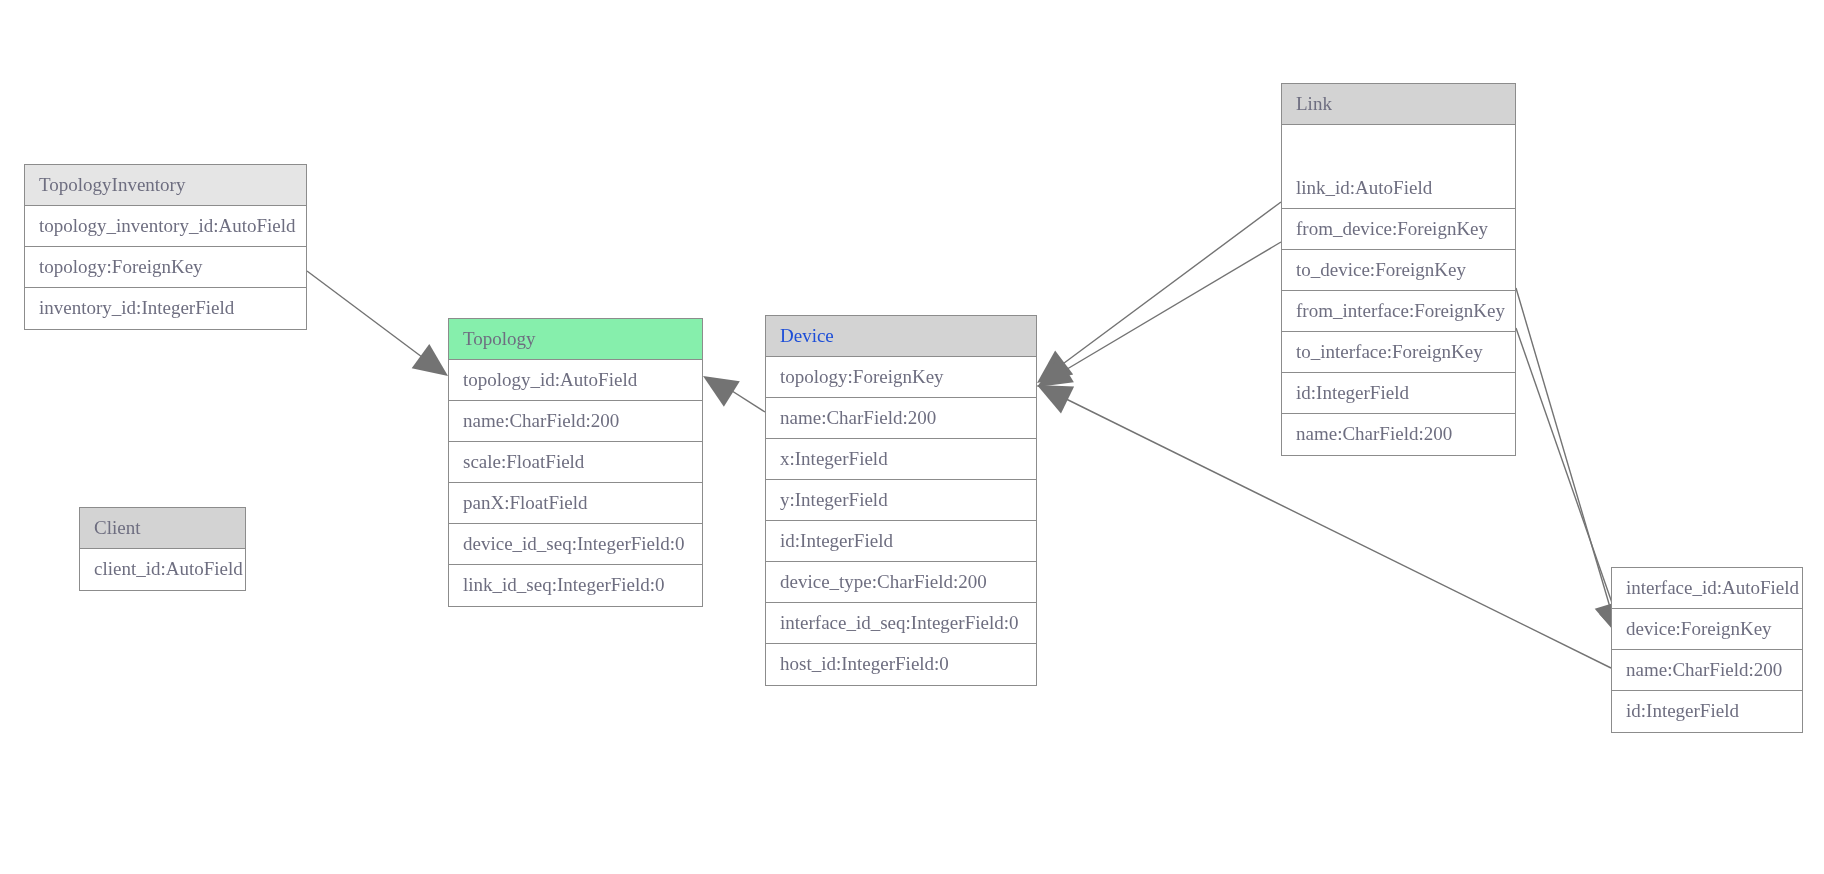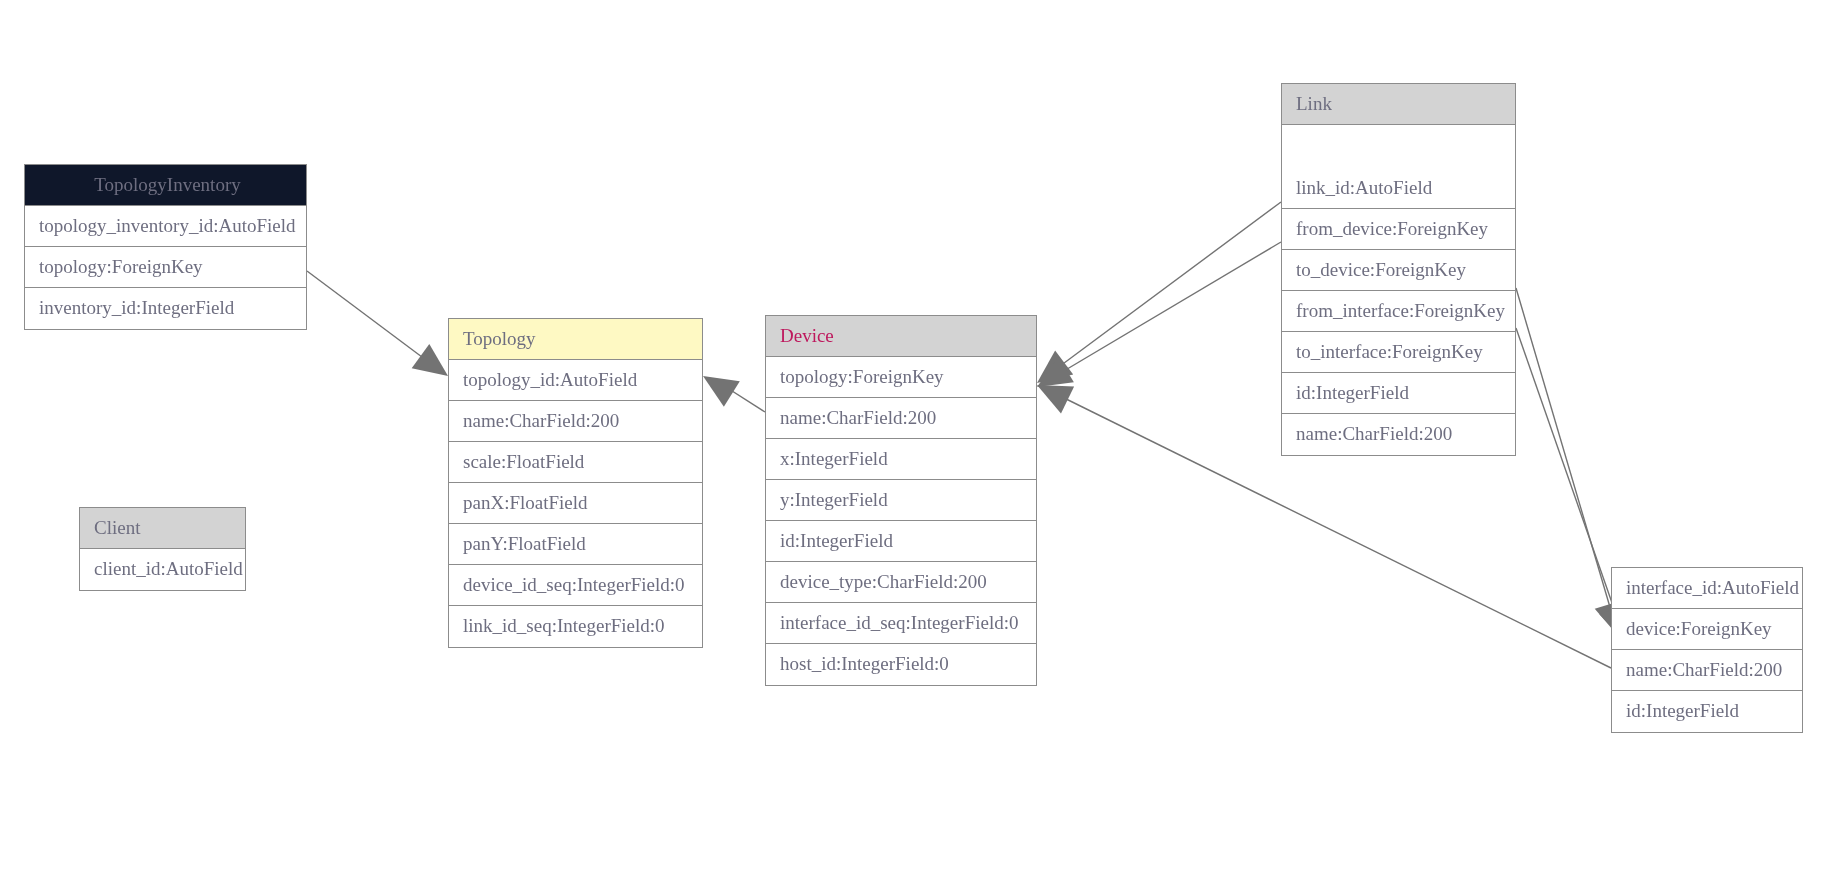--- a/index.html
+++ b/index.html
@@ -78,47 +78,46 @@
       <path d="M 1516 288 L 1612 614" fill="none" stroke="#737373" stroke-width="1.4"></path>
       <polygon points="0,0 -34,-15 -34,15" fill="#737373" transform="translate(1619,637) rotate(73)"></polygon>
       <path d="M 1516 328 L 1618 620" fill="none" stroke="#737373" stroke-width="1.4"></path>
       <polygon points="0,0 -34,-15 -34,15" fill="#737373" transform="translate(1625,641) rotate(70)"></polygon>
       <path d="M 1611 668 L 1052 392" fill="none" stroke="#737373" stroke-width="1.4"></path>
       <polygon points="0,0 -34,-15 -34,15" fill="#737373" transform="translate(1037,385) rotate(206)"></polygon>
     </svg>
 
   <div id="entity-layer">
       <div class="entity" style="left: 24px; top: 164px; width: 283px; border-color: rgb(140, 140, 140);">
-        <div class="entity-header" style="background: #0f172a; color: rgb(110, 110, 128); border-bottom-color: rgb(140, 140, 140); text-align: center;">TopologyInventory</div>
+        <div class="entity-header" style="background: #e5e5e5; color: rgb(110, 110, 128); border-bottom-color: rgb(140, 140, 140);">TopologyInventory</div>
         <div class="entity-rows">
           <div class="entity-row" style="color: rgb(110, 110, 128); border-bottom-color: rgb(140, 140, 140);">topology_inventory_id:AutoField</div>
           <div class="entity-row" style="color: rgb(110, 110, 128); border-bottom-color: rgb(140, 140, 140);">topology:ForeignKey</div>
           <div class="entity-row" style="color: rgb(110, 110, 128); border-bottom-color: rgb(140, 140, 140);">inventory_id:IntegerField</div>
         </div>
       </div>
       <div class="entity" style="left: 448px; top: 318px; width: 255px; border-color: rgb(140, 140, 140);">
-        <div class="entity-header" style="background: #fef9c3; color: rgb(110, 110, 128); border-bottom-color: rgb(140, 140, 140);">Topology</div>
+        <div class="entity-header" style="background: #86efac; color: rgb(110, 110, 128); border-bottom-color: rgb(140, 140, 140);">Topology</div>
         <div class="entity-rows">
           <div class="entity-row" style="color: rgb(110, 110, 128); border-bottom-color: rgb(140, 140, 140);">topology_id:AutoField</div>
           <div class="entity-row" style="color: rgb(110, 110, 128); border-bottom-color: rgb(140, 140, 140);">name:CharField:200</div>
           <div class="entity-row" style="color: rgb(110, 110, 128); border-bottom-color: rgb(140, 140, 140);">scale:FloatField</div>
           <div class="entity-row" style="color: rgb(110, 110, 128); border-bottom-color: rgb(140, 140, 140);">panX:FloatField</div>
-          <div class="entity-row" style="color: rgb(110, 110, 128); border-bottom-color: rgb(140, 140, 140);">panY:FloatField</div>
           <div class="entity-row" style="color: rgb(110, 110, 128); border-bottom-color: rgb(140, 140, 140);">device_id_seq:IntegerField:0</div>
           <div class="entity-row" style="color: rgb(110, 110, 128); border-bottom-color: rgb(140, 140, 140);">link_id_seq:IntegerField:0</div>
         </div>
       </div>
       <div class="entity" style="left: 79px; top: 507px; width: 167px; border-color: rgb(140, 140, 140);">
         <div class="entity-header" style="background: rgb(211, 211, 211); color: rgb(110, 110, 128); border-bottom-color: rgb(140, 140, 140);">Client</div>
         <div class="entity-rows">
           <div class="entity-row" style="color: rgb(110, 110, 128); border-bottom-color: rgb(140, 140, 140);">client_id:AutoField</div>
         </div>
       </div>
       <div class="entity" style="left: 765px; top: 315px; width: 272px; border-color: rgb(140, 140, 140);">
-        <div class="entity-header" style="background: rgb(211, 211, 211); color: #be185d; border-bottom-color: rgb(140, 140, 140);">Device</div>
+        <div class="entity-header" style="background: rgb(211, 211, 211); color: #1d4ed8; border-bottom-color: rgb(140, 140, 140);">Device</div>
         <div class="entity-rows">
           <div class="entity-row" style="color: rgb(110, 110, 128); border-bottom-color: rgb(140, 140, 140);">topology:ForeignKey</div>
           <div class="entity-row" style="color: rgb(110, 110, 128); border-bottom-color: rgb(140, 140, 140);">name:CharField:200</div>
           <div class="entity-row" style="color: rgb(110, 110, 128); border-bottom-color: rgb(140, 140, 140);">x:IntegerField</div>
           <div class="entity-row" style="color: rgb(110, 110, 128); border-bottom-color: rgb(140, 140, 140);">y:IntegerField</div>
           <div class="entity-row" style="color: rgb(110, 110, 128); border-bottom-color: rgb(140, 140, 140);">id:IntegerField</div>
           <div class="entity-row" style="color: rgb(110, 110, 128); border-bottom-color: rgb(140, 140, 140);">device_type:CharField:200</div>
           <div class="entity-row" style="color: rgb(110, 110, 128); border-bottom-color: rgb(140, 140, 140);">interface_id_seq:IntegerField:0</div>
           <div class="entity-row" style="color: rgb(110, 110, 128); border-bottom-color: rgb(140, 140, 140);">host_id:IntegerField:0</div>
         </div>

